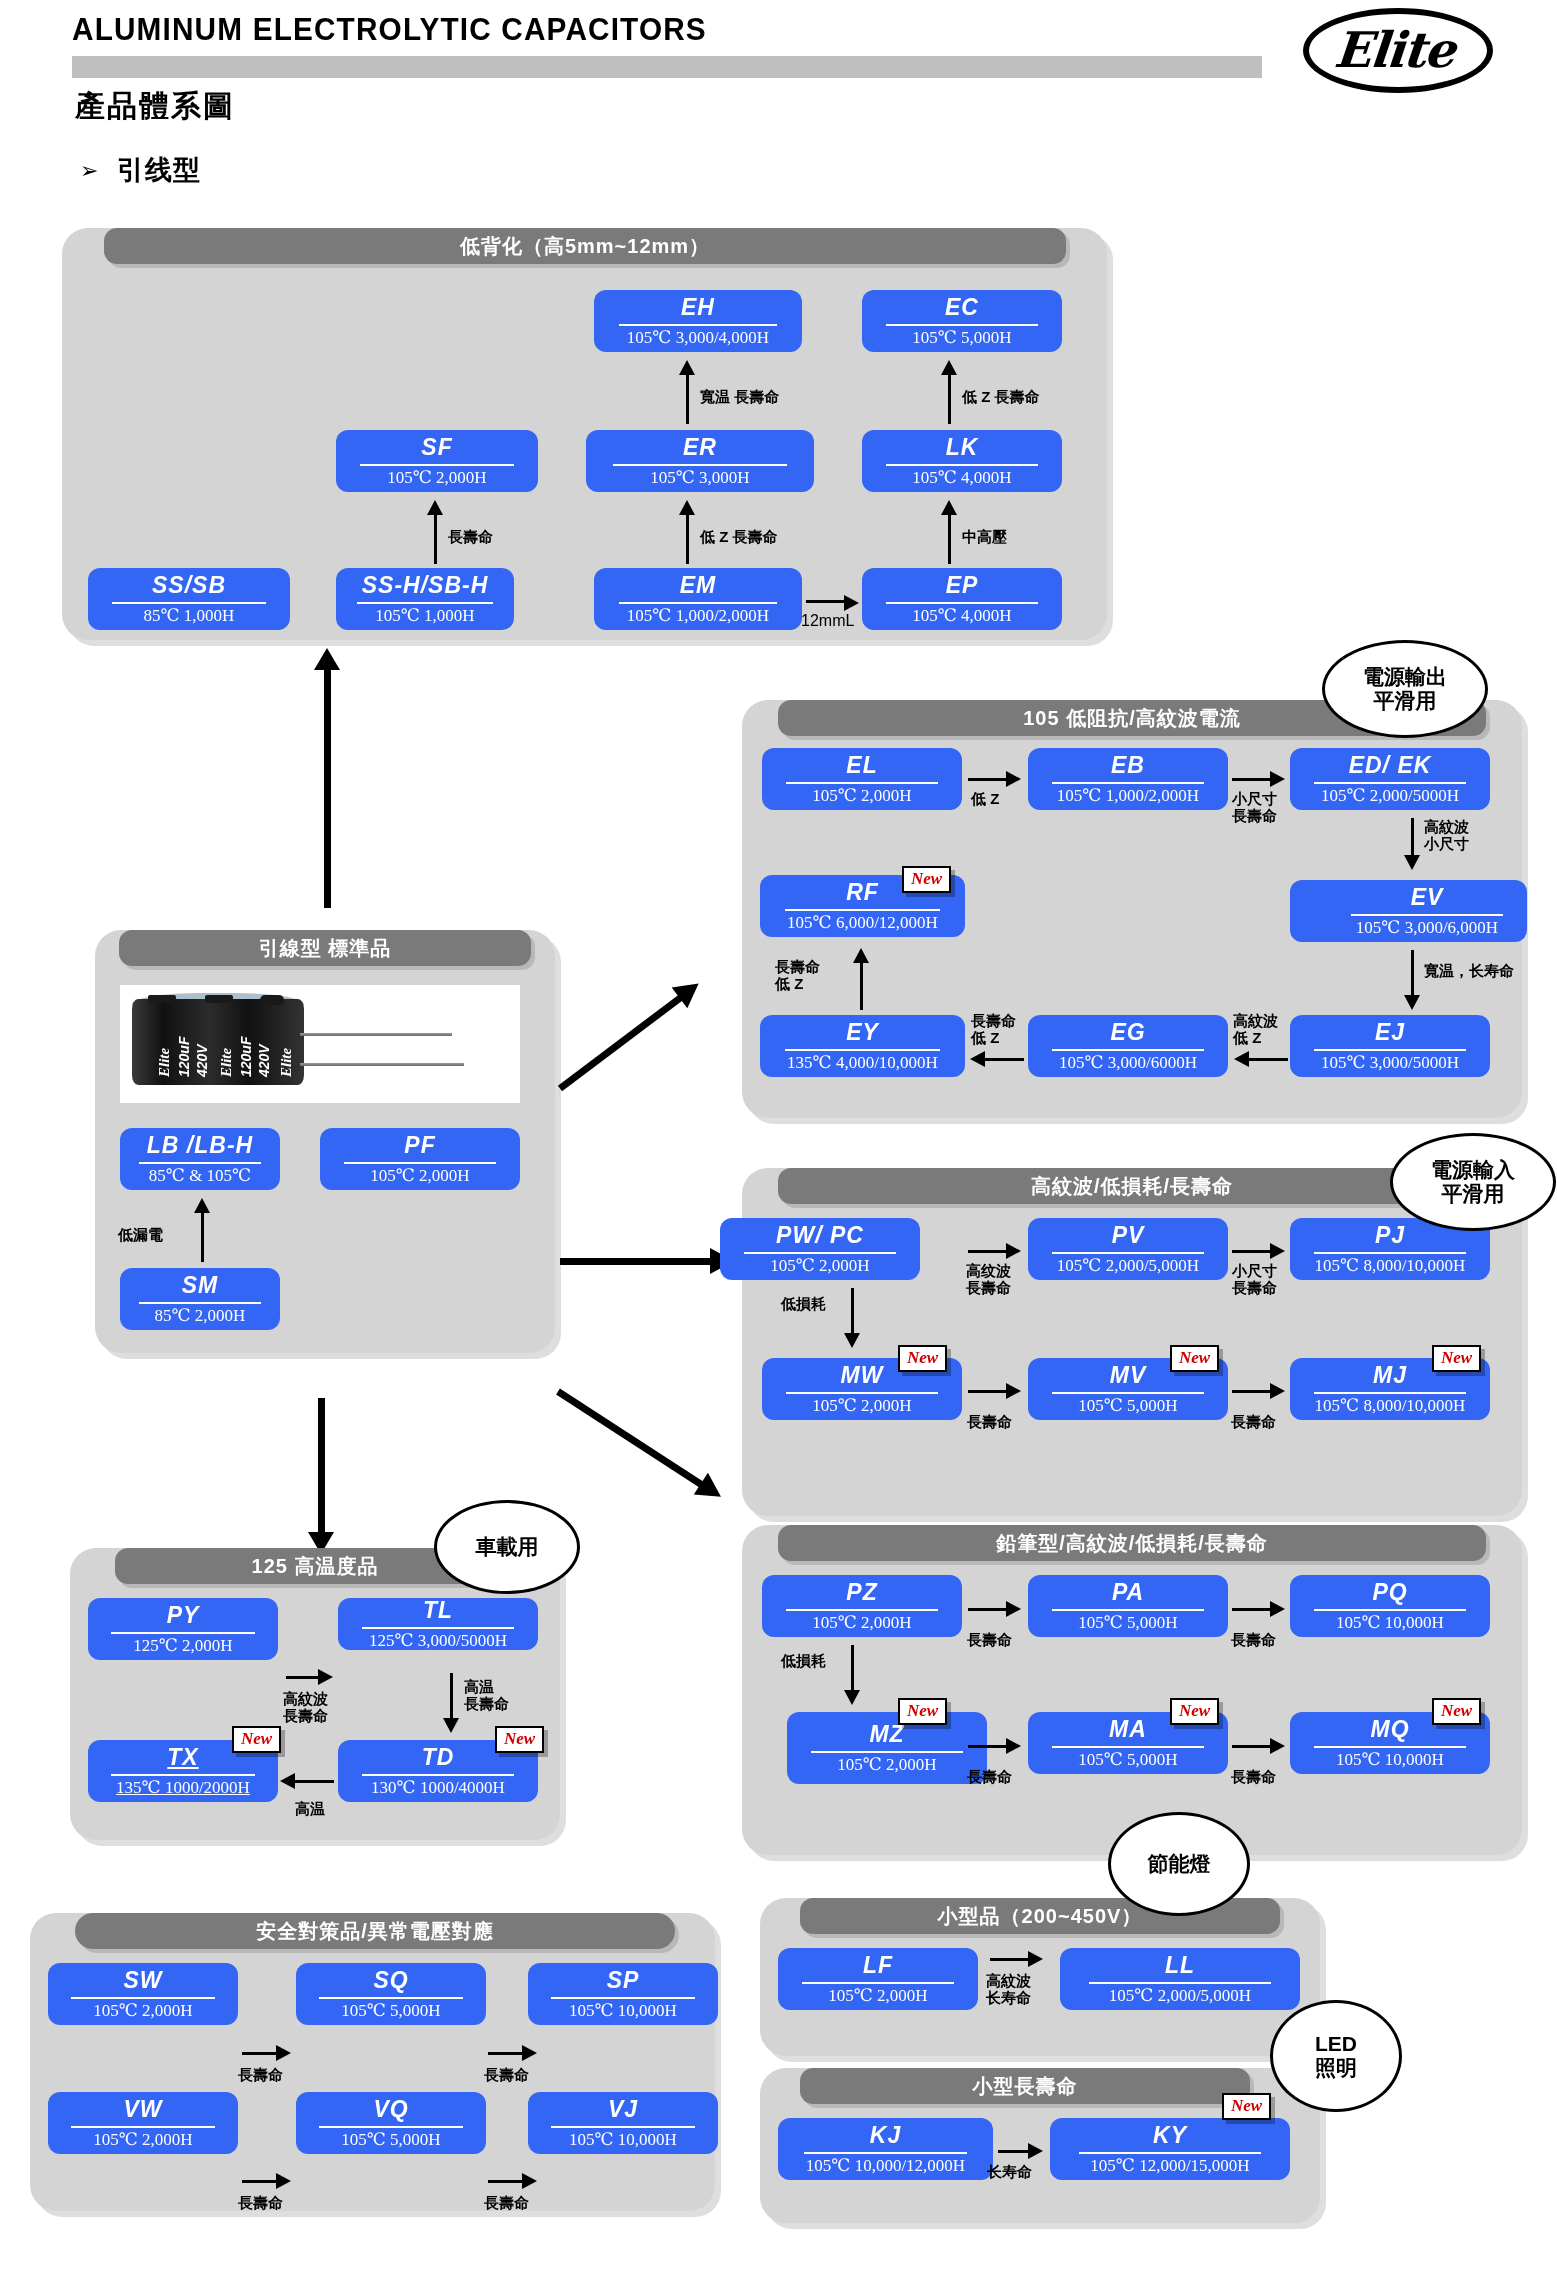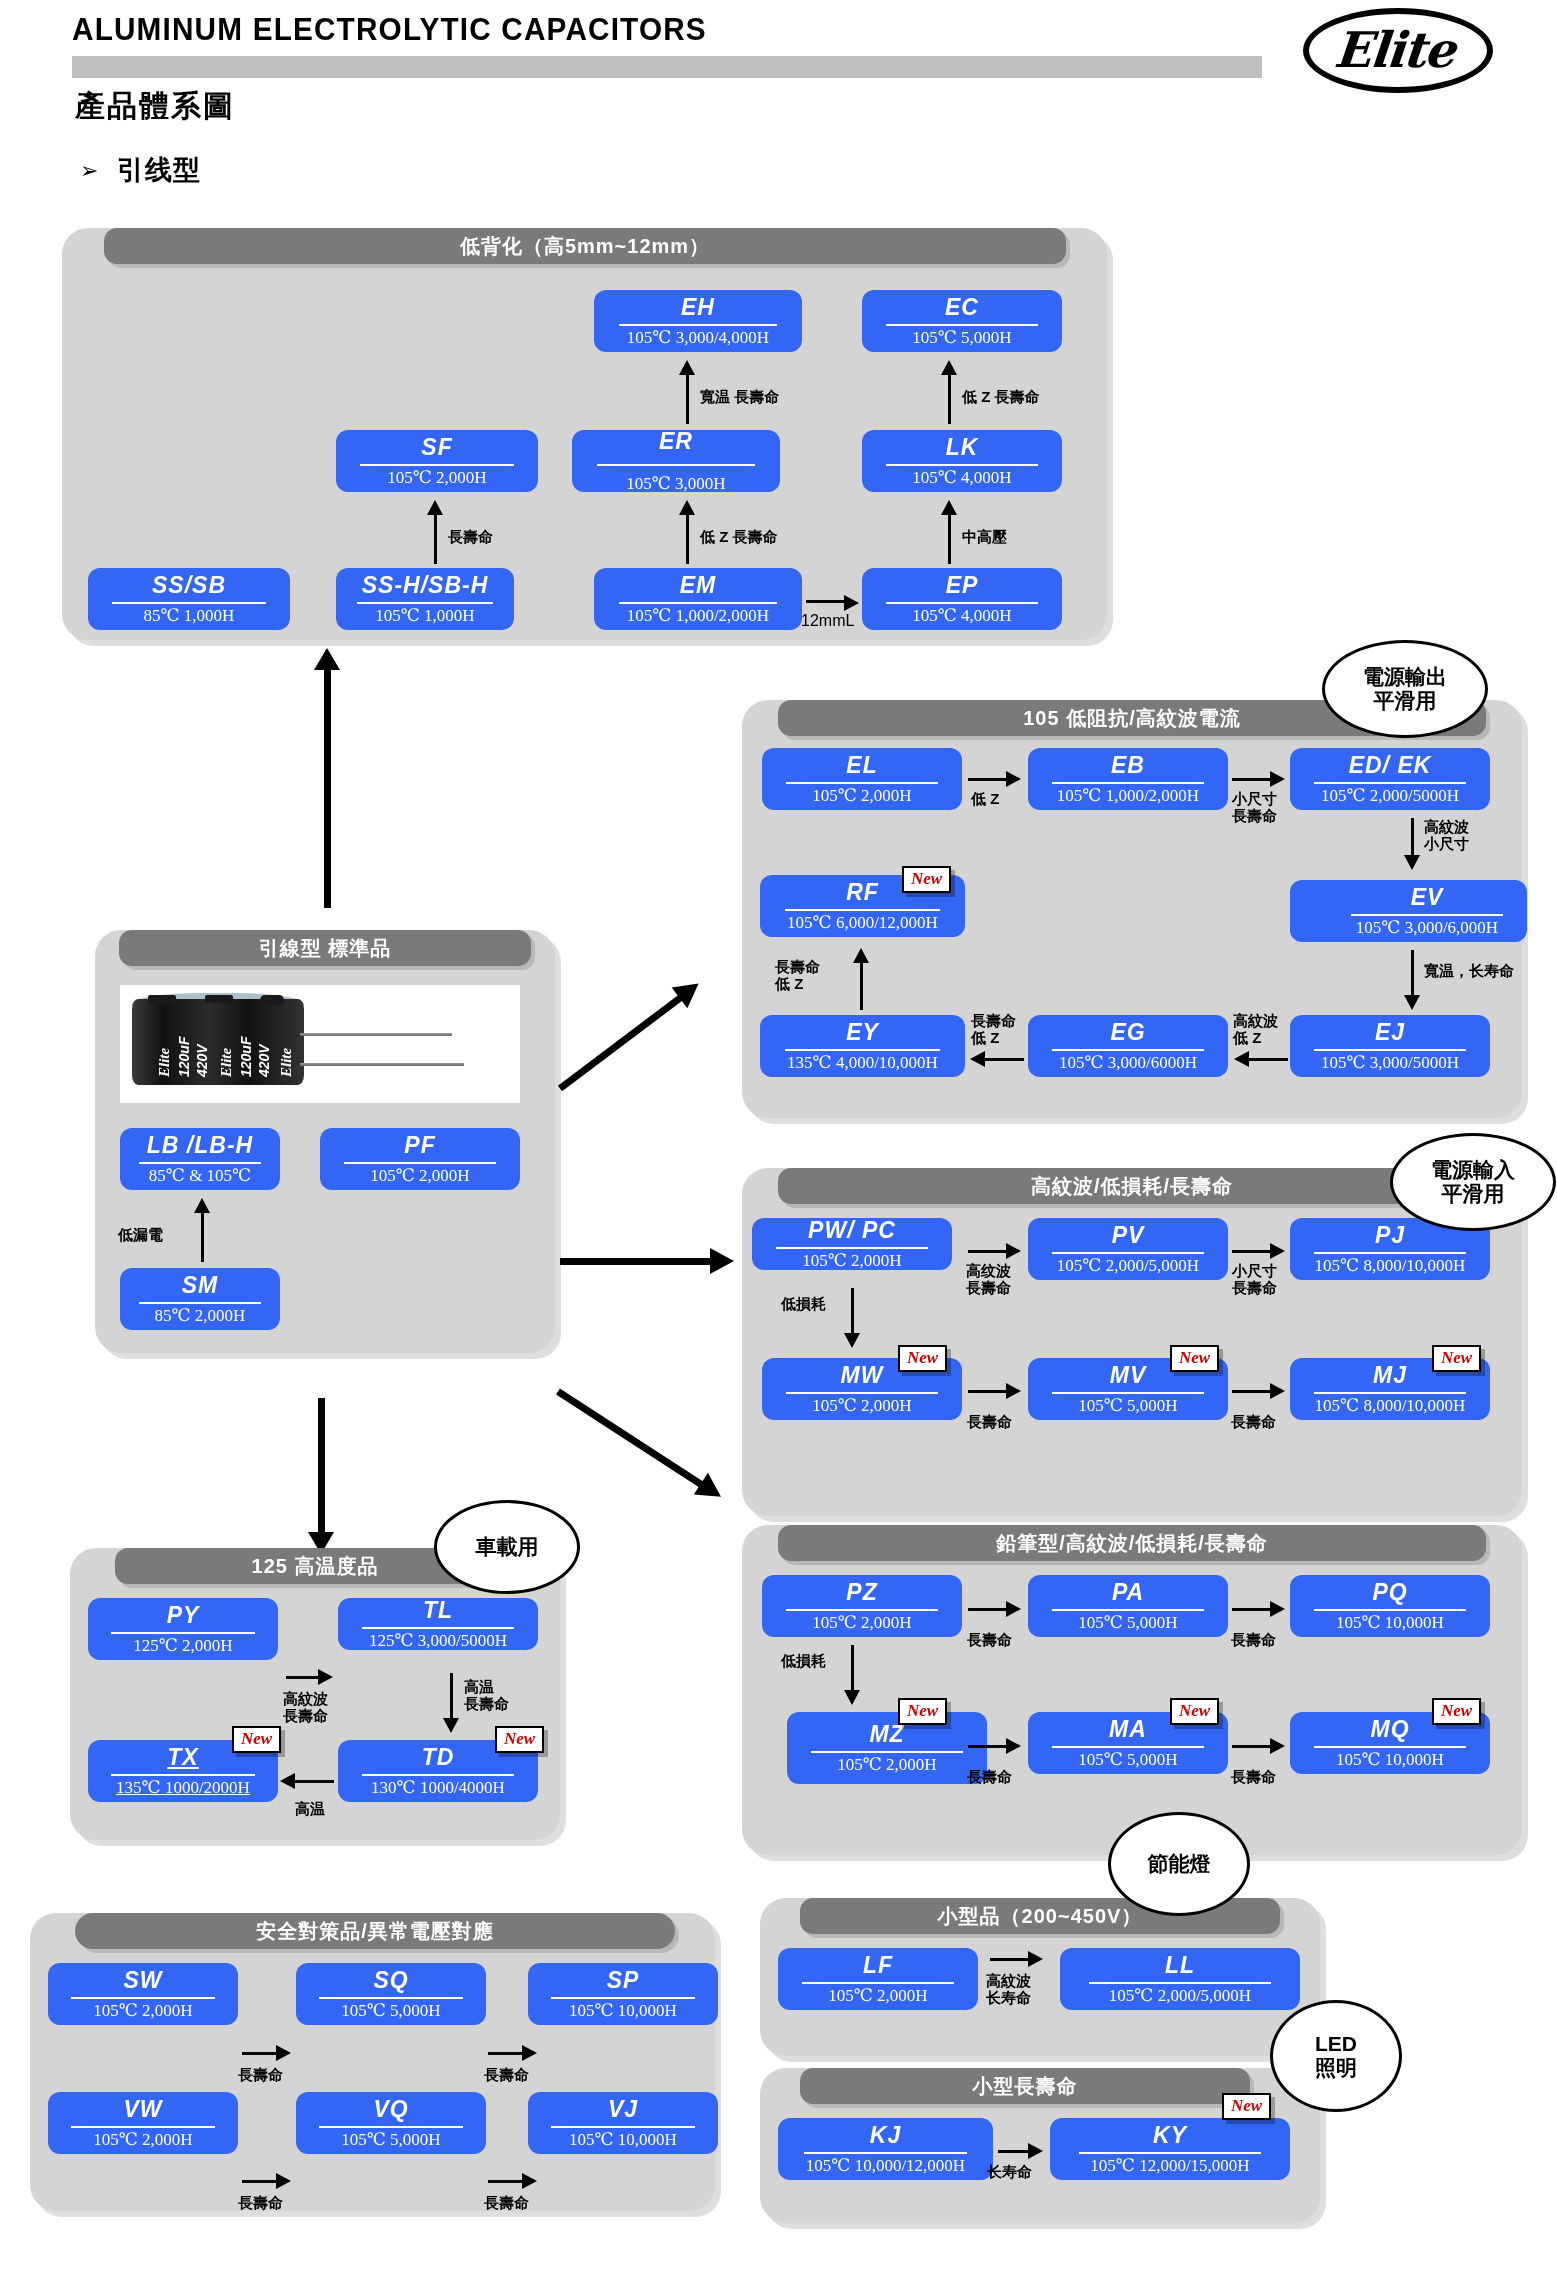--- a/index.html
+++ b/index.html
@@ -117,21 +117,21 @@
   <div class="code">EP</div>
   <div class="sep"></div>
   <div class="spec">105℃  4,000H</div>
 </div>
 
 <div class="abs pbox" style="left:336px;top:430px;width:202px;height:62px;">
   <div class="code">SF</div>
   <div class="sep"></div>
   <div class="spec">105℃  2,000H</div>
 </div>
-<div class="abs pbox" style="left:572px;top:430px;width:208px;height:62px;justify-content:space-between;">
+<div class="abs pbox" style="left:586px;top:430px;width:228px;height:62px;">
   <div class="code">ER</div>
   <div class="sep"></div>
   <div class="spec">105℃  3,000H</div>
 </div>
 <div class="abs pbox" style="left:862px;top:430px;width:200px;height:62px;">
   <div class="code">LK</div>
   <div class="sep"></div>
   <div class="spec">105℃  4,000H</div>
 </div>
 
@@ -298,21 +298,21 @@
 低 Z</div>
 
 <div class="abs ar av" style="left:860px;top:960px;height:50px;"></div>
 <div class="abs tip tip-u" style="left:853px;top:948px;"></div>
 <div class="abs alab" style="left:775px;top:958px;white-space:pre;">長壽命
 低 Z</div>
 
 <div class="abs panel" style="left:742px;top:1168px;width:780px;height:348px;"></div>
 <div class="abs ptitle" style="left:778px;top:1168px;width:708px;height:36px;">高紋波/低損耗/長壽命</div>
 
-<div class="abs pbox" style="left:752px;top:1218px;width:200px;height:52px;align-items:center;">
+<div class="abs pbox" style="left:720px;top:1218px;width:200px;height:62px;align-items:center;">
   <div class="code">PW/ PC</div>
   <div class="sep"></div>
   <div class="spec">105℃  2,000H</div>
 </div>
 <div class="abs pbox" style="left:1028px;top:1218px;width:200px;height:62px;">
   <div class="code">PV</div>
   <div class="sep"></div>
   <div class="spec">105℃  2,000/5,000H</div>
 </div>
 <div class="abs pbox" style="left:1290px;top:1218px;width:200px;height:62px;">

